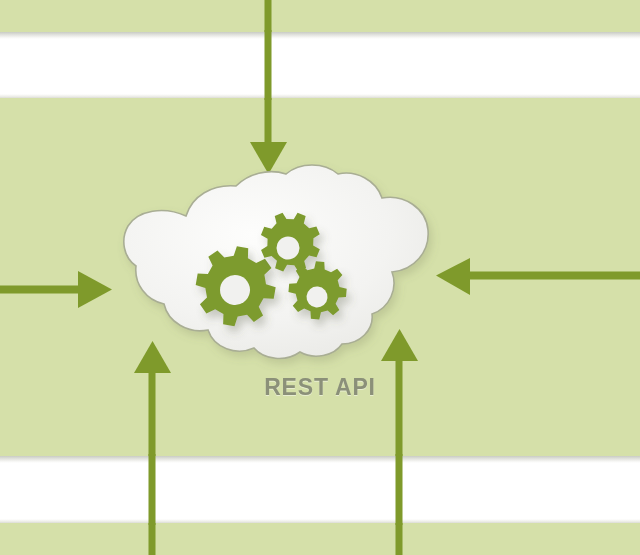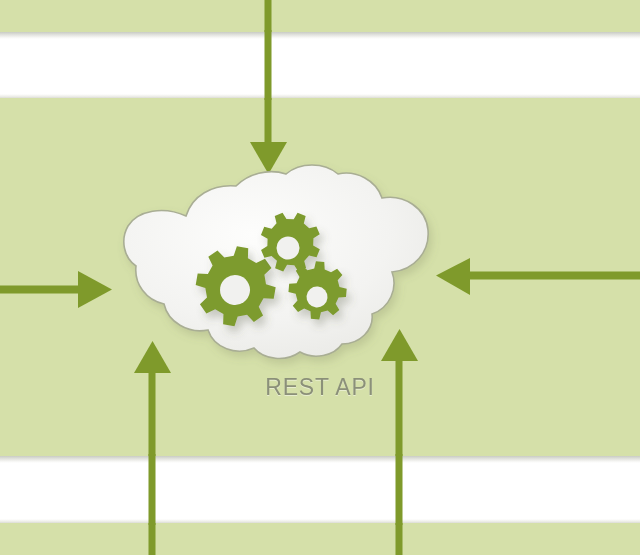--- a/index.html
+++ b/index.html
@@ -59,21 +59,21 @@
     height: 67px;
   }
   #label-rest-api {
     position: absolute;
     left: 0;
     top: 374px;
     width: 640px;
     text-align: center;
     font-family: "Liberation Sans", sans-serif;
     font-size: 23px;
-    font-weight: 400;
+    font-weight: 700;
     letter-spacing: 0.8px;
     color: #8b9079;
     text-shadow: 0 1px 0 rgba(255,255,255,0.45);
     white-space: nowrap;
     user-select: none;
   }
 </style>
 </head>
 <body>
 

